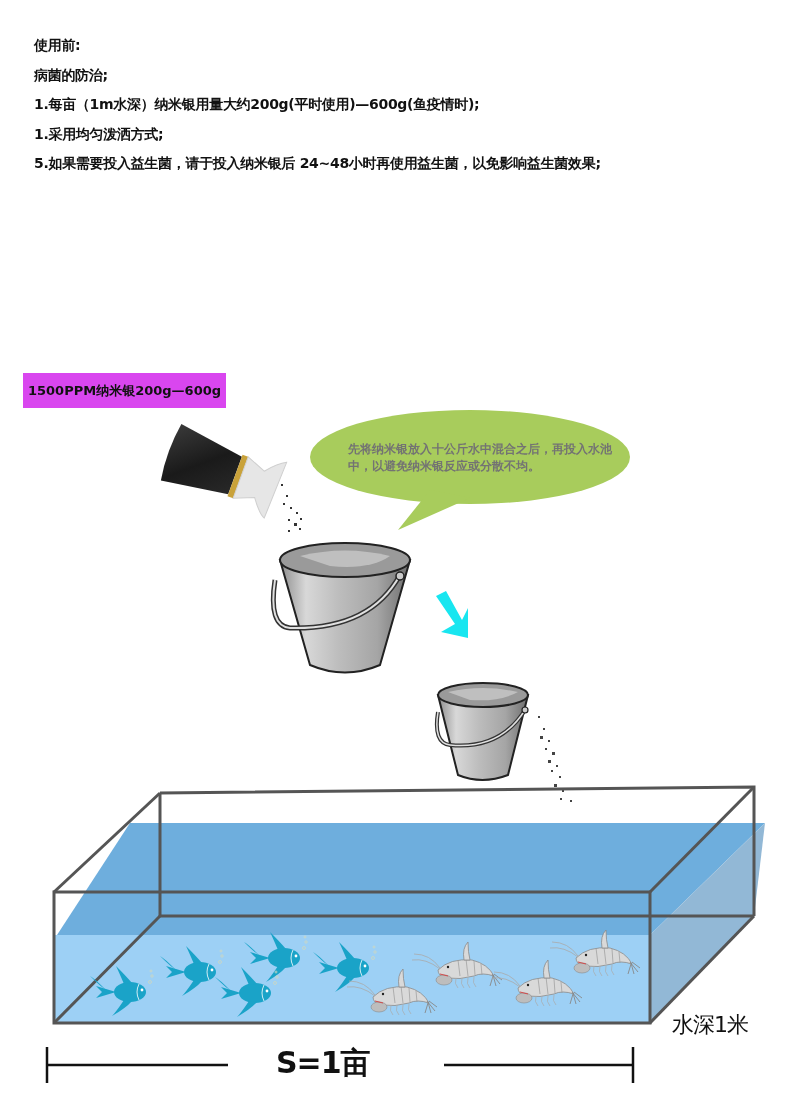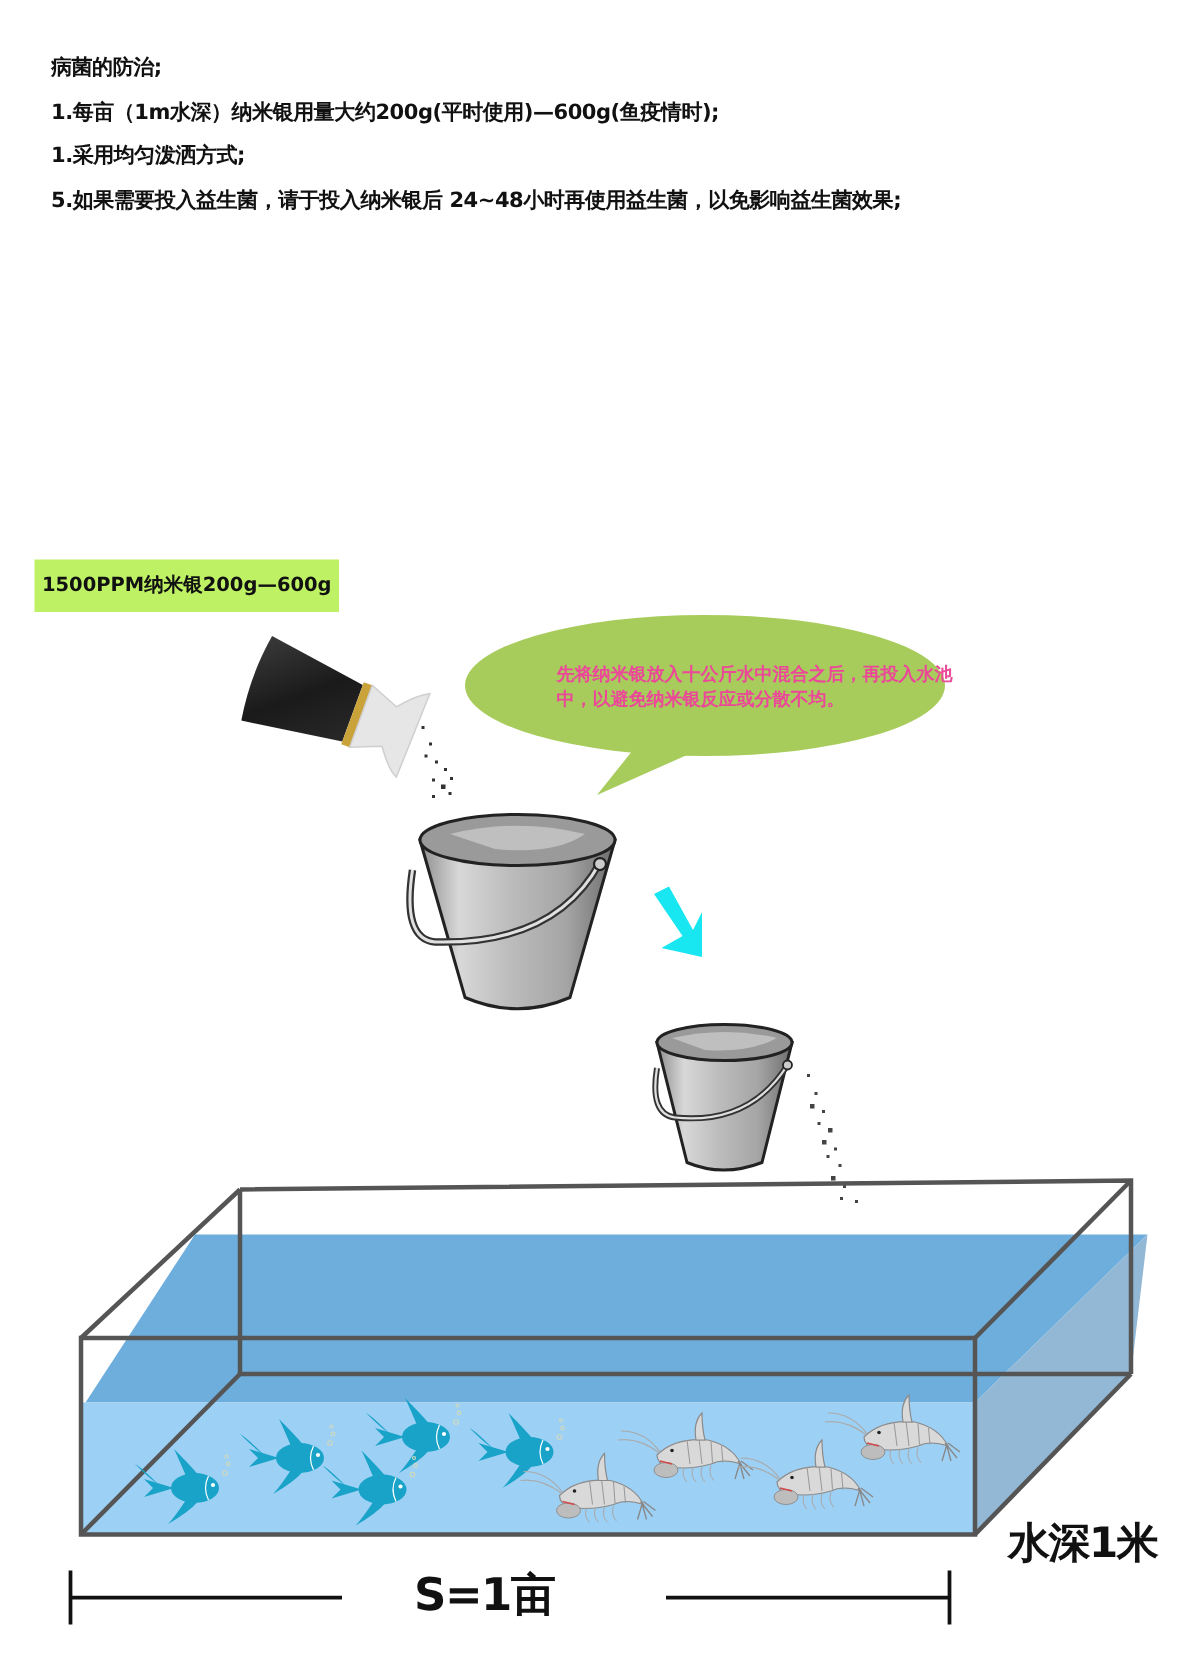--- a/index.html
+++ b/index.html
@@ -1,30 +1,31 @@
 <!DOCTYPE html>
 <html><head>
 <meta charset="utf-8">
 <style>
   html, body { margin:0; padding:0; background:#ffffff; }
   body { width:800px; height:1109px; position:relative; overflow:hidden;
          font-family:"DejaVu Sans", "Liberation Sans", sans-serif; color:#111; }
   .instructions { position:absolute; left:34px; top:36px; width:740px; }
   .line { font-size:14px; font-weight:bold; line-height:18px; height:18px; margin-bottom:11.5px; letter-spacing:-0.3px; white-space:nowrap; }
-  .dose-label { position:absolute; left:23px; top:373px; width:203px; height:35px; background:#bef264;
+  .dose-label { position:absolute; left:23px; top:373px; width:203px; height:35px; background:#d946ef;
                 font-size:13px; font-weight:bold; line-height:35px; text-align:center; color:#111; }
-  .bubble-text { position:absolute; left:348px; top:441px; width:270px; font-size:12px; font-weight:bold; line-height:17px; color:#ec4899;margin-left:23px; }
-  .depth-label { position:absolute; left:672px; top:1010px; font-size:28px; font-weight:bold; color:#111; letter-spacing:-1px; }
+  .bubble-text { position:absolute; left:348px; top:441px; width:270px; font-size:12px; font-weight:bold; line-height:17px; color:#737373; }
+  .depth-label { position:absolute; left:672px; top:1010px; font-size:22px; font-weight:normal; color:#111; letter-spacing:-1px; }
   .area-label { position:absolute; left:276px; top:1043px; width:150px; font-size:30px; font-weight:bold; color:#111; text-align:left; letter-spacing:-1px; }
   svg.scene { position:absolute; left:0; top:0; }
 </style>
 </head>
 <body>
 
 <div class="instructions">
+  <div class="line">使用前:</div>
   <div class="line">病菌的防治;</div>
   <div class="line">1.每亩（1m水深）纳米银用量大约200g(平时使用)—600g(鱼疫情时);</div>
   <div class="line">1.采用均匀泼洒方式;</div>
   <div class="line">5.如果需要投入益生菌，请于投入纳米银后 24~48小时再使用益生菌，以免影响益生菌效果;</div>
 </div>
 
 <svg class="scene" width="800" height="1109" viewBox="0 0 800 1109">
   <defs>
     <linearGradient id="bucketBody" x1="0" x2="1" y1="0" y2="0">
       <stop offset="0" stop-color="#8d8d8d"></stop>

